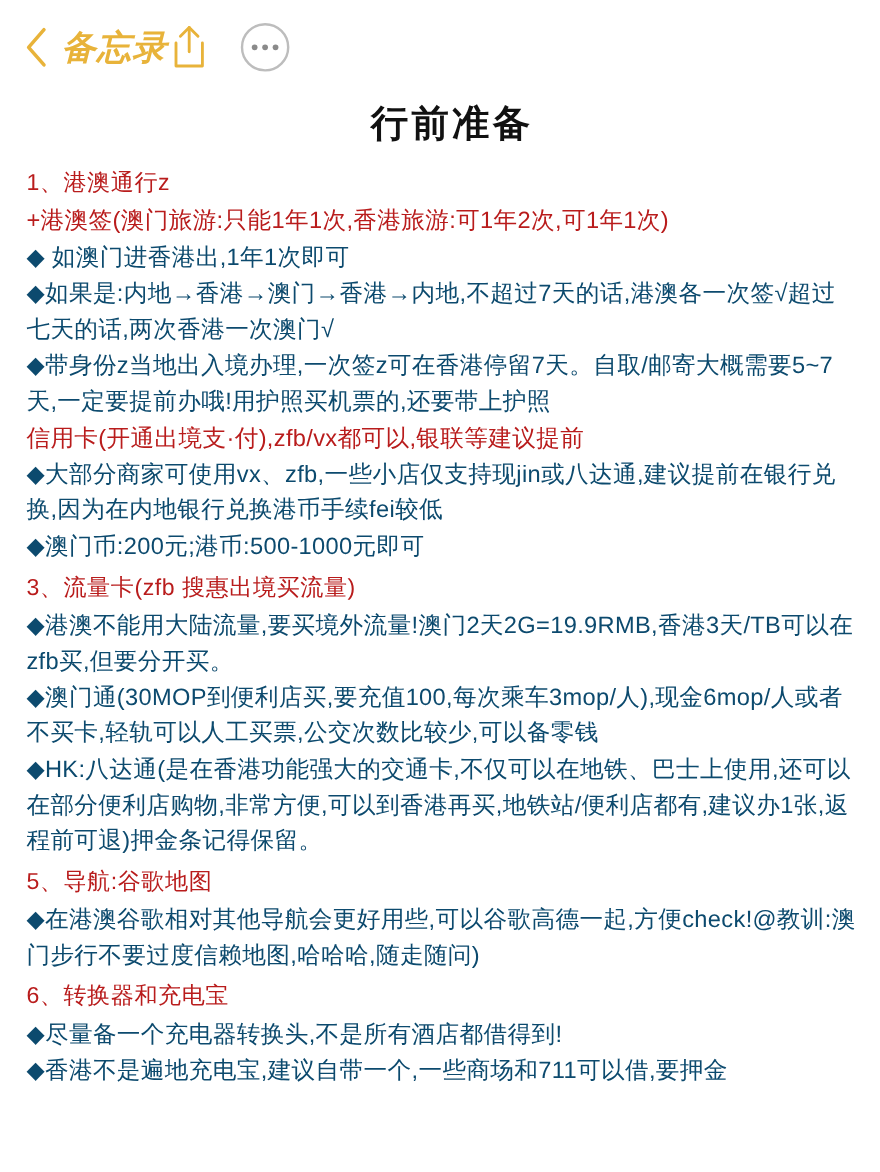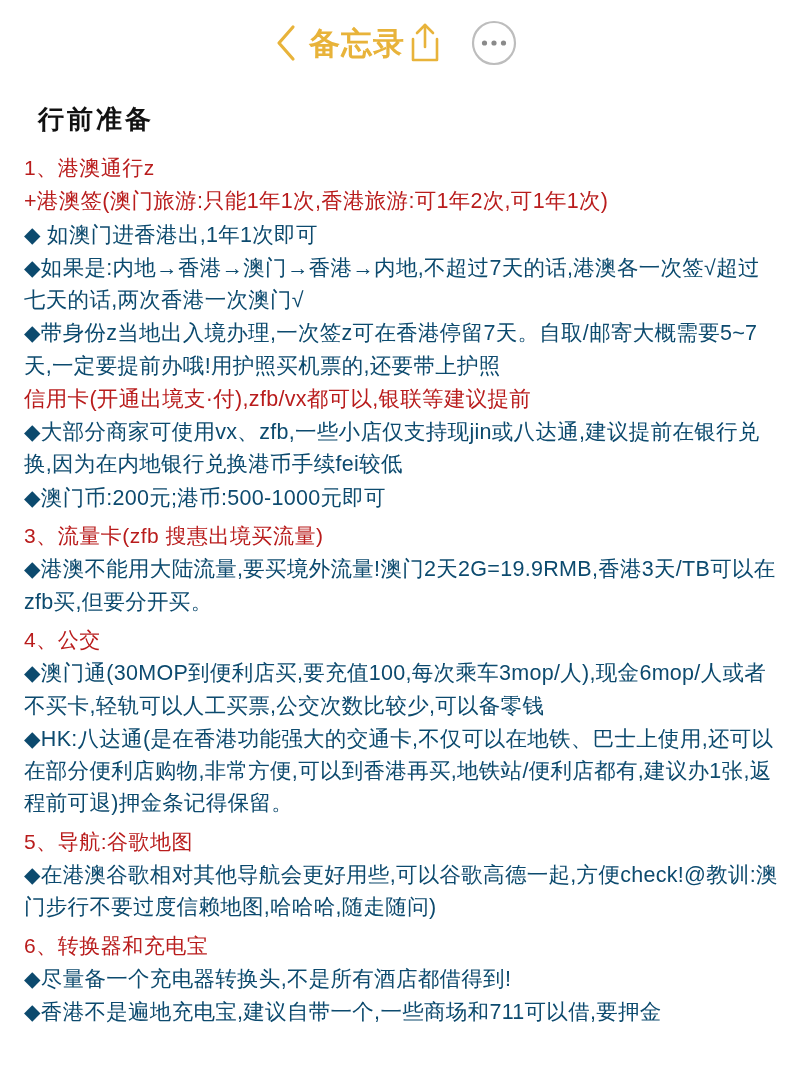--- a/index.html
+++ b/index.html
@@ -20,23 +20,24 @@
     position: relative;
     background: #fff;
     box-sizing: border-box;
     padding: 0 16px;
   }
   
   .topbar {
     height: 86px;
     display: flex;
     align-items: center;
-    justify-content: center;
+    justify-content: flex-start;
     padding: 0 6px 0 4px;
     box-sizing: border-box;
+    font-style: italic;
   }
   .topbar-left {
     display: flex;
     align-items: center;
     gap: 10px;
   }
   .back-icon {
     width: 26px;
     height: 38px;
     display: flex;
@@ -57,26 +58,27 @@
     gap: 26px;
     padding-right: 8px;
   }
   .share-icon, .more-icon {
     display: flex;
     align-items: center;
     justify-content: center;
   }
   
   .doc-title {
-    font-size: 26px;
+    font-size: 34px;
     font-weight: bold;
     color: #111;
     letter-spacing: 3px;
-    margin: 16px 0 16px 22px;
+    margin: 4px 0 16px 22px;
     font-family: "DejaVu Sans", "Liberation Sans", sans-serif;
+    text-align: center;
   }
   
   .content {
     padding: 0 6px 0 8px;
   }
   .sec-head {
     font-size: 21px;
     color: #b91c1c;
     line-height: 1.45;
     margin: 7px 0 2px 0;
@@ -139,21 +141,20 @@
     <div class="bullet-line">◆如果是:内地→香港→澳门→香港→内地,不超过7天的话,港澳各一次签√超过七天的话,两次香港一次澳门√</div>
     <div class="bullet-line">◆带身份z当地出入境办理,一次签z可在香港停留7天。自取/邮寄大概需要5~7天,一定要提前办哦!用护照买机票的,还要带上护照</div>
 
     <div class="para">信用卡(开通出境支·付),zfb/vx都可以,银联等建议提前</div>
     <div class="bullet-line">◆大部分商家可使用vx、zfb,一些小店仅支持现jin或八达通,建议提前在银行兑换,因为在内地银行兑换港币手续fei较低</div>
     <div class="bullet-line">◆澳门币:200元;港币:500-1000元即可</div>
 
     <div class="sec-head">3、流量卡(zfb 搜惠出境买流量)</div>
     <div class="bullet-line">◆港澳不能用大陆流量,要买境外流量!澳门2天2G=19.9RMB,香港3天/TB可以在zfb买,但要分开买。</div>
 
-    <div class="sec-head">4、公交</div>
     <div class="bullet-line">◆澳门通(30MOP到便利店买,要充值100,每次乘车3mop/人),现金6mop/人或者不买卡,轻轨可以人工买票,公交次数比较少,可以备零钱</div>
     <div class="bullet-line">◆HK:八达通(是在香港功能强大的交通卡,不仅可以在地铁、巴士上使用,还可以在部分便利店购物,非常方便,可以到香港再买,地铁站/便利店都有,建议办1张,返程前可退)押金条记得保留。</div>
 
     <div class="sec-head">5、导航:谷歌地图</div>
     <div class="bullet-line">◆在港澳谷歌相对其他导航会更好用些,可以谷歌高德一起,方便check!@教训:澳门步行不要过度信赖地图,哈哈哈,随走随问)</div>
 
     <div class="sec-head">6、转换器和充电宝</div>
     <div class="bullet-line">◆尽量备一个充电器转换头,不是所有酒店都借得到!</div>
     <div class="bullet-line">◆香港不是遍地充电宝,建议自带一个,一些商场和711可以借,要押金</div>
 

